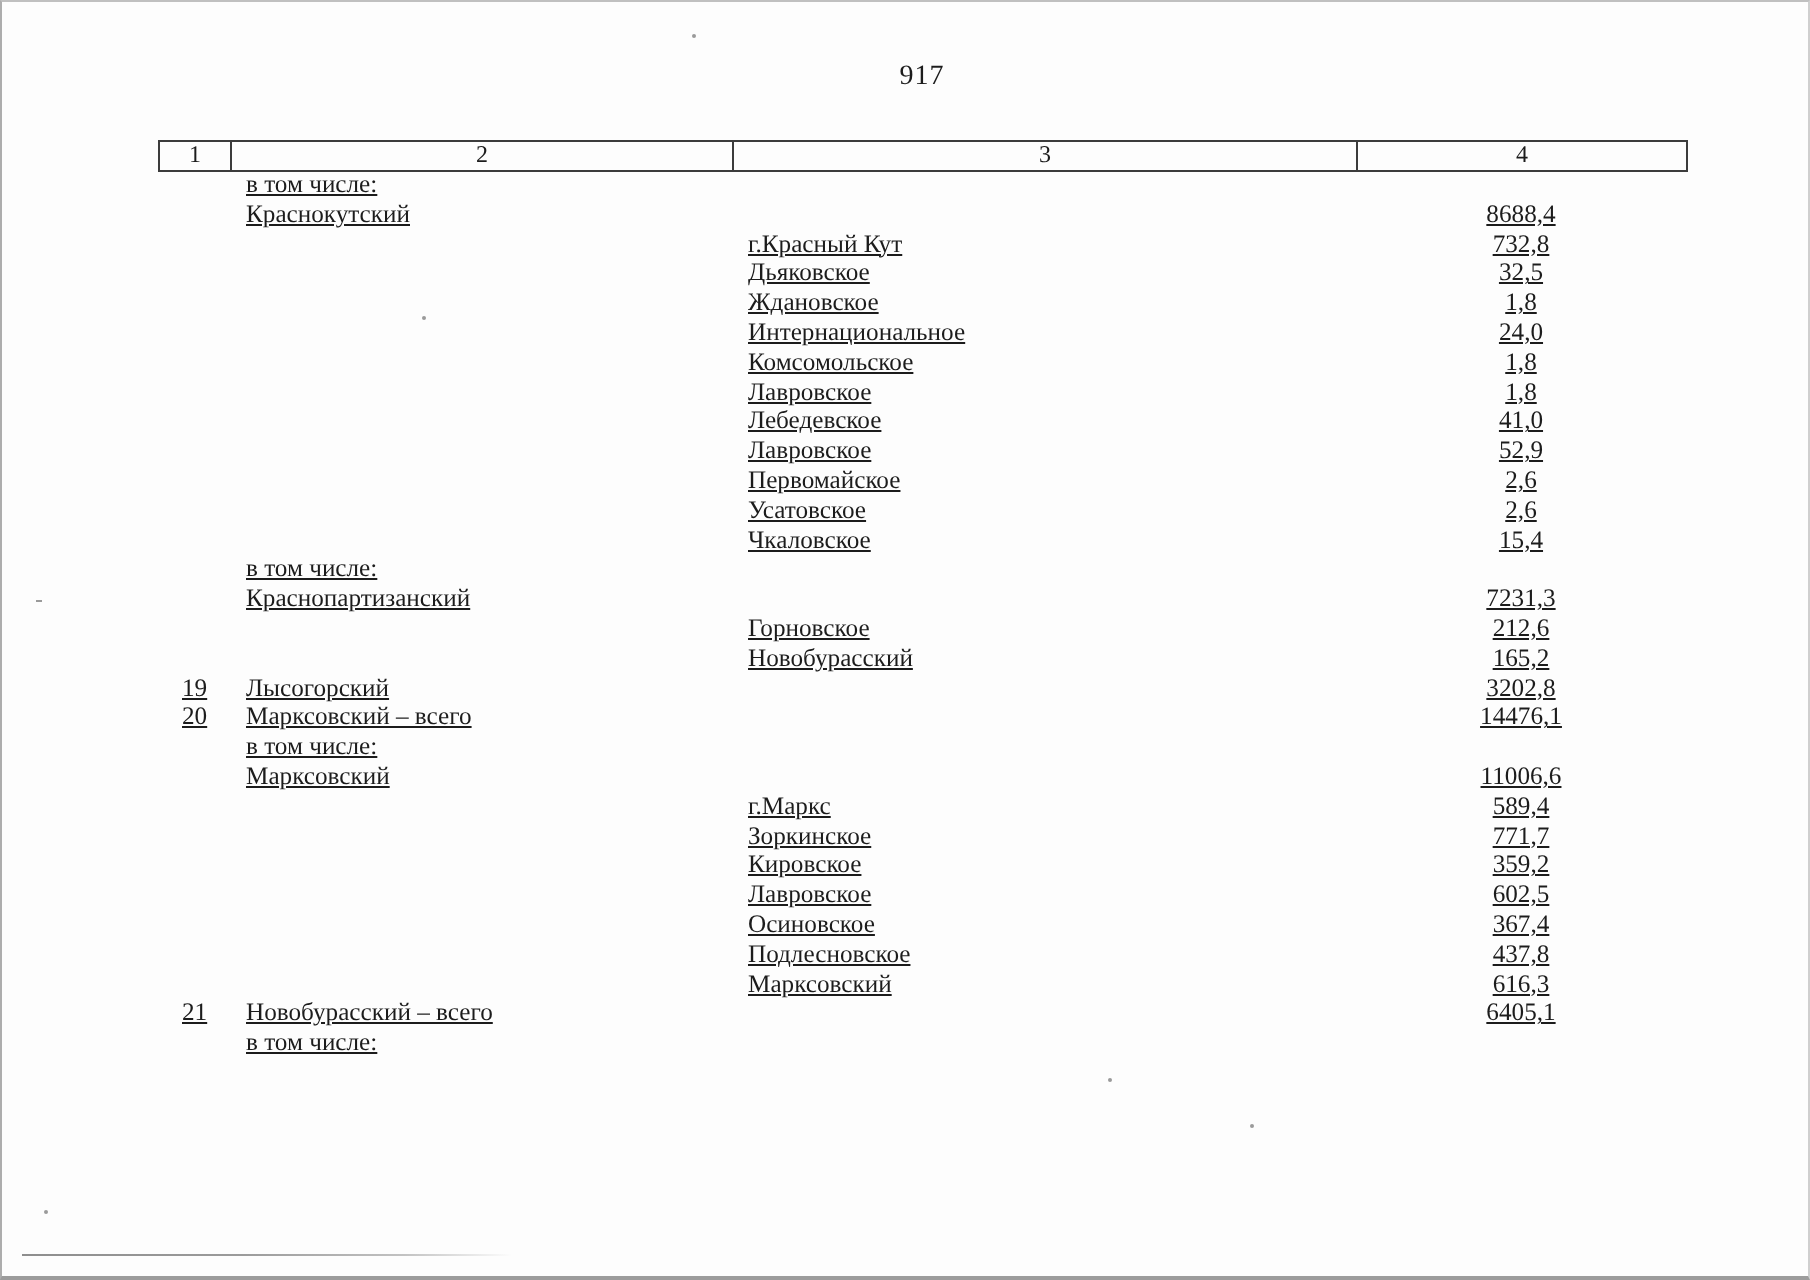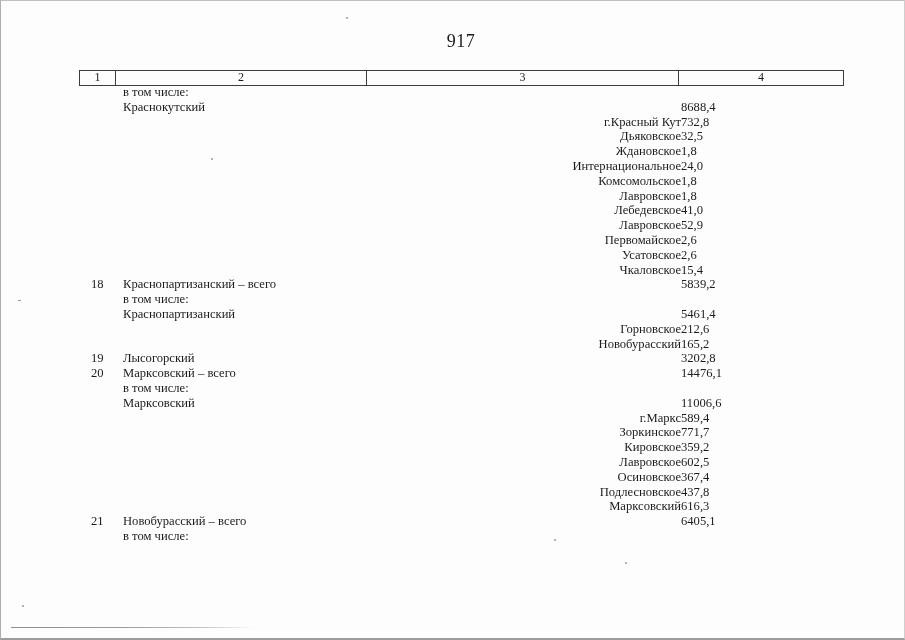--- a/index.html
+++ b/index.html
@@ -11,46 +11,46 @@
     border-left:1px solid #adadad;
     border-top:1px solid #c0c0c0;
     border-right:1px solid #cfcfcf;
     border-bottom:2px solid #9c9c9c;
     overflow:hidden;
     font-family:"Liberation Serif","DejaVu Serif",serif;
     color:#1c1c1c;
   }
   .page-number {
     position:absolute; top:30px; left:430px; width:60px;
-    text-align:center; font-size:18px; letter-spacing:0.5px;
+    text-align:center; font-size:14px; letter-spacing:0.5px;
   }
   .thead {
     position:absolute; left:78px; top:69px; width:765px; height:16px;
     display:flex; box-sizing:border-box;
     border:1.5px solid #3c3c3c;
   }
   .th {
     box-sizing:border-box;
     border-right:1.5px solid #3c3c3c;
     text-align:center; font-size:12px; line-height:12.5px;
   }
   .th:last-child { border-right:none; }
   .th-1 { width:36px; }
   .th-2 { width:251px; }
   .th-3 { width:312px; }
   .th-4 { flex:1; }
   .rows {
-    position:absolute; left:78px; top:84px; width:765px;
+    position:absolute; left:78px; top:84px; width:765px;text-decoration:underline;
   }
   .row { display:flex; height:14.8px; line-height:14.8px; font-size:12.6px; }
   .c { box-sizing:border-box; white-space:nowrap; overflow:visible; }
   .c1 { width:37px; padding-left:12px; }
   .c2 { width:252px; padding-left:7px; }
-  .c3 { width:313px; padding-left:6px;text-align:right; }
-  .c4 { flex:1; text-align:left; padding-right:4px; }
+  .c3 { width:313px; padding-left:6px; }
+  .c4 { flex:1; text-align:center; padding-right:4px; }
   .footnote-line {
     position:absolute; left:10px; top:626px; width:245px; height:1px;
     background:linear-gradient(90deg,#8e8e8e 0%,#9b9b9b 45%,#c2c2c2 78%,rgba(205,205,205,0) 100%);
   }
   .speck {
     position:absolute; width:2px; height:2px; border-radius:50%;
     background:#9a9a9a;
   }
 </style>
 </head>
@@ -141,36 +141,30 @@
       <div class="c c3">Усатовское</div>
       <div class="c c4">2,6</div>
     </div>
       <div class="row">
       <div class="c c1"></div>
       <div class="c c2"></div>
       <div class="c c3">Чкаловское</div>
       <div class="c c4">15,4</div>
     </div>
       <div class="row">
-      <div class="c c1">18</div>
-      <div class="c c2">Краснопартизанский – всего</div>
-      <div class="c c3"></div>
-      <div class="c c4">5839,2</div>
-    </div>
-      <div class="row">
       <div class="c c1"></div>
       <div class="c c2">в том числе:</div>
       <div class="c c3"></div>
       <div class="c c4"></div>
     </div>
       <div class="row">
       <div class="c c1"></div>
       <div class="c c2">Краснопартизанский</div>
       <div class="c c3"></div>
-      <div class="c c4">5461,4</div>
+      <div class="c c4">7231,3</div>
     </div>
       <div class="row">
       <div class="c c1"></div>
       <div class="c c2"></div>
       <div class="c c3">Горновское</div>
       <div class="c c4">212,6</div>
     </div>
       <div class="row">
       <div class="c c1"></div>
       <div class="c c2"></div>

